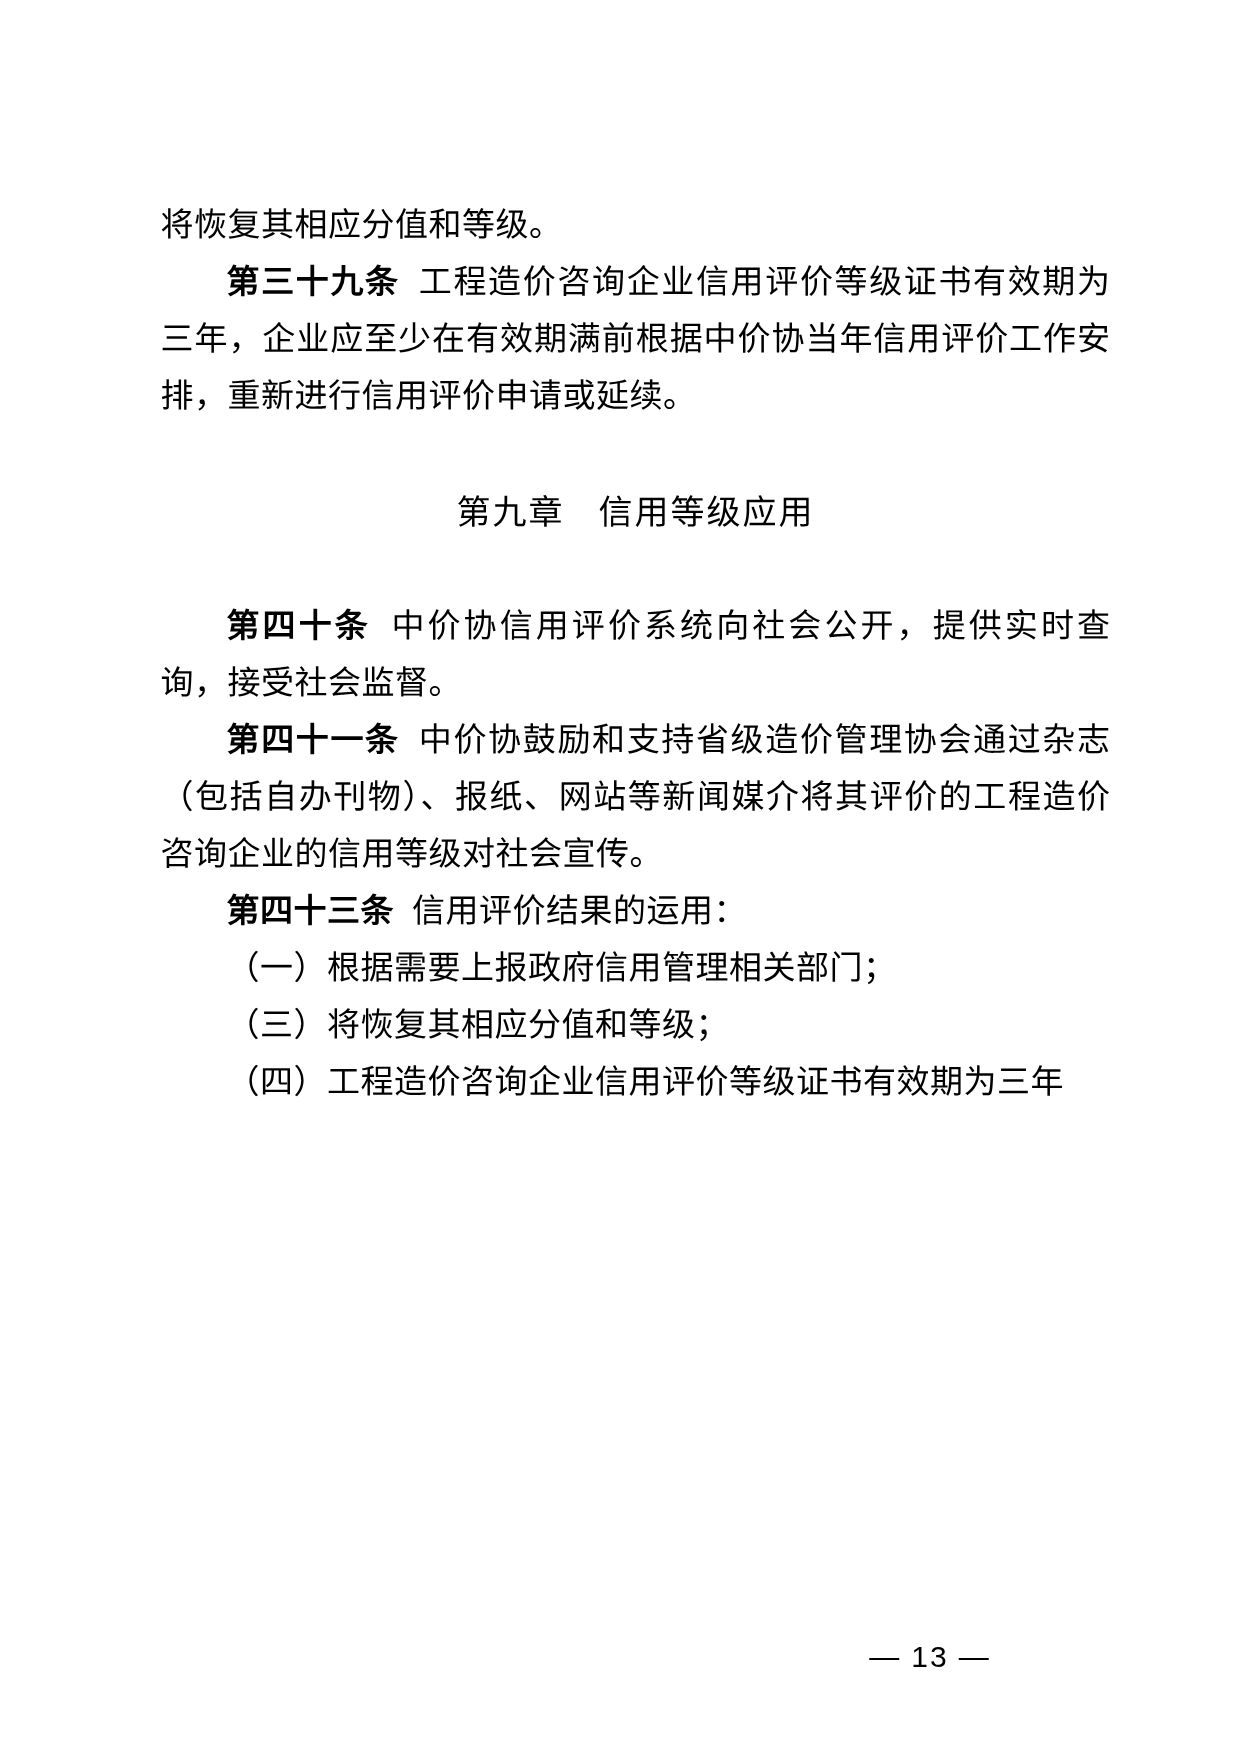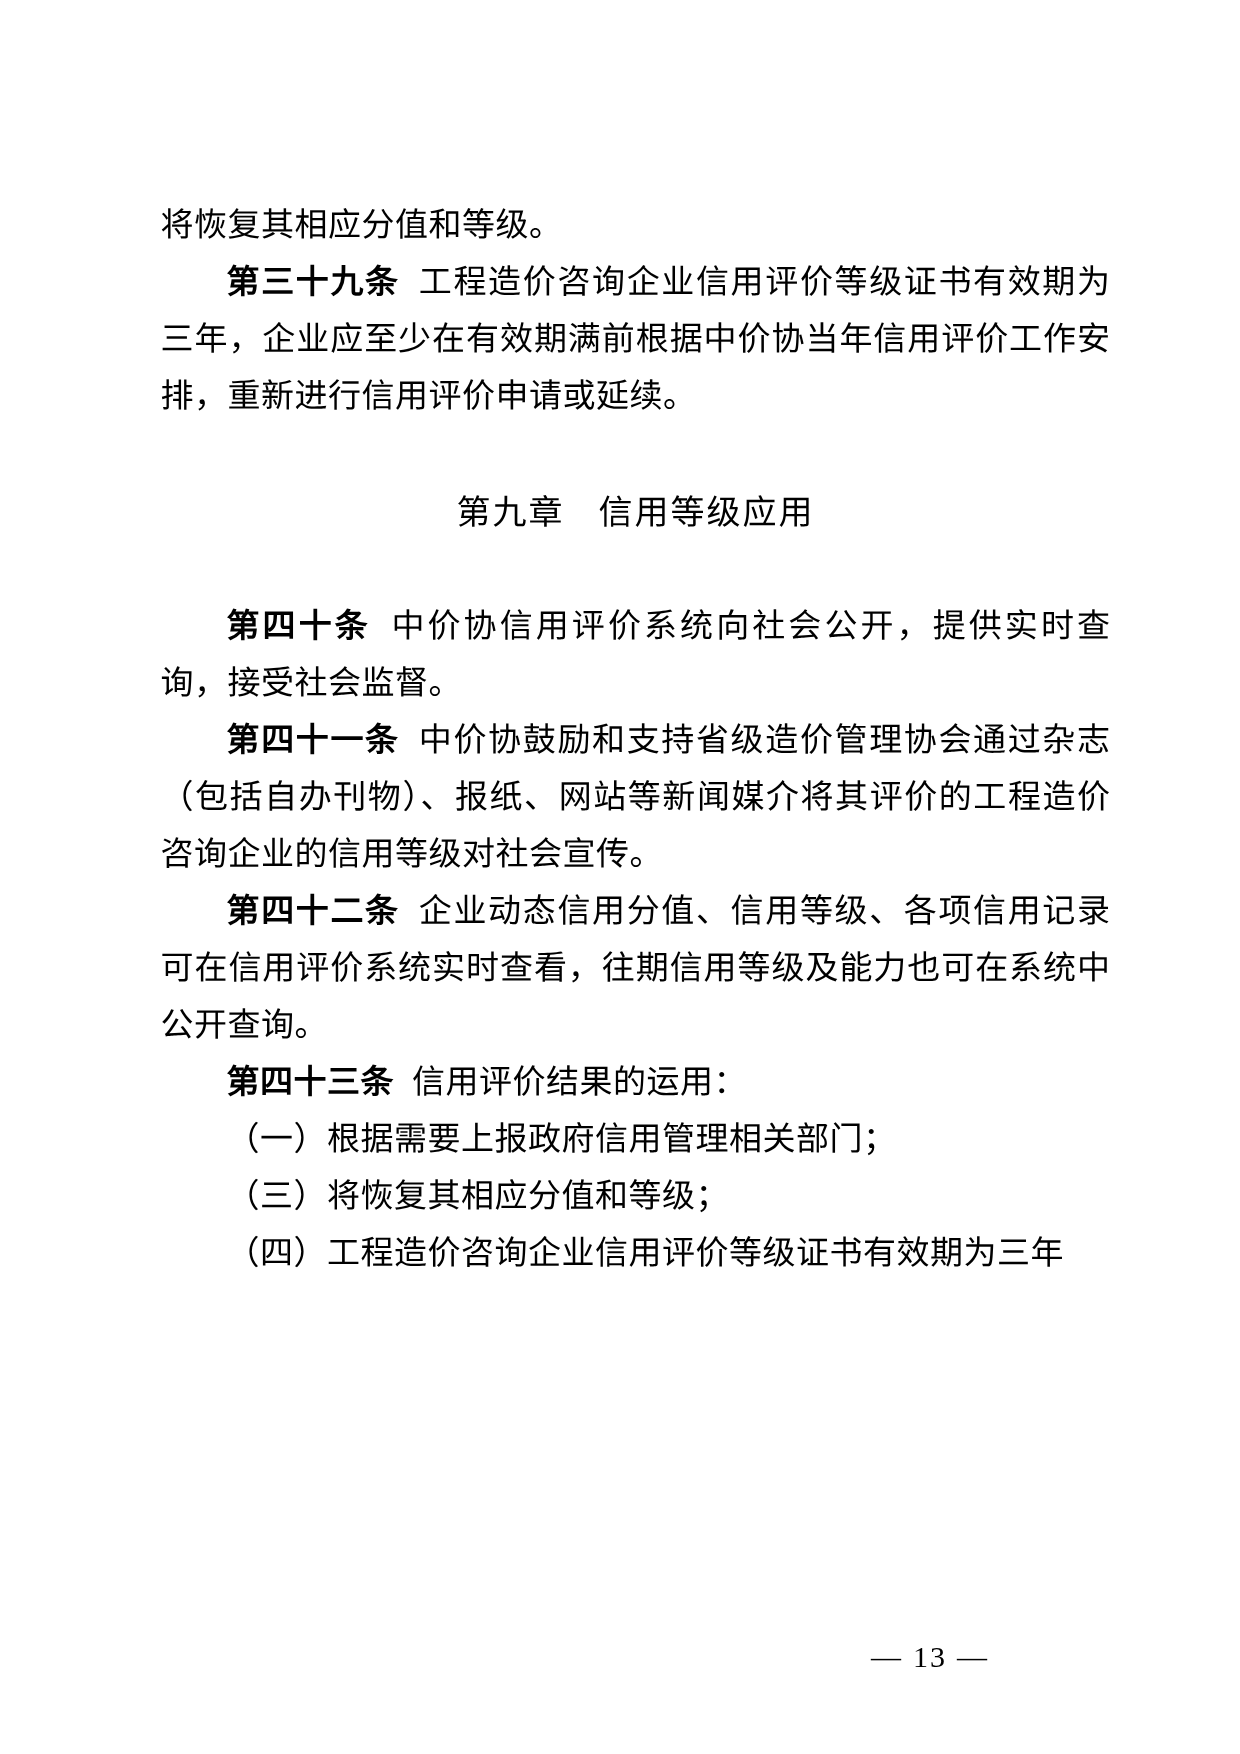--- a/index.html
+++ b/index.html
@@ -60,21 +60,21 @@
     width: 18px;
   }
   .footer {
     position: absolute;
     left: 0;
     right: 0;
     bottom: 80px;
     text-align: center;
     font-size: 30px;
     letter-spacing: 2px;
-    font-family: Liberation Serif, serif;
+    font-family: Liberation Sans, sans-serif;
   }
   .footer .pagenum {
     display: inline-block;
     padding: 0 10px;
   }
   .footer-inner {
     display: inline-block;
     margin-left: 620px;
   }
 </style>
@@ -100,23 +100,20 @@
     </div>
 
     <p class="para indent">
       <span class="bold-lead">第四十条</span><span class="lead-sep"></span><span>中价协信用评价系统向社会公开，提供实时查询，接受社会监督。</span>
     </p>
 
     <p class="para indent">
       <span class="bold-lead">第四十一条</span><span class="lead-sep"></span><span>中价协鼓励和支持省级造价管理协会通过杂志（包括自办刊物）、报纸、网站等新闻媒介将其评价的工程造价咨询企业的信用等级对社会宣传。</span>
     </p>
 
-    <p class="para indent">
-      <span class="bold-lead">第四十二条</span><span class="lead-sep"></span><span>企业动态信用分值、信用等级、各项信用记录可在信用评价系统实时查看，往期信用等级及能力也可在系统中公开查询。</span>
-    </p>
 
     <p class="para indent">
       <span class="bold-lead">第四十三条</span><span class="lead-sep"></span><span>信用评价结果的运用：</span>
     </p>
 
     <p class="para indent">
       <span>（一）根据需要上报政府信用管理相关部门；</span>
     </p>
 
 

